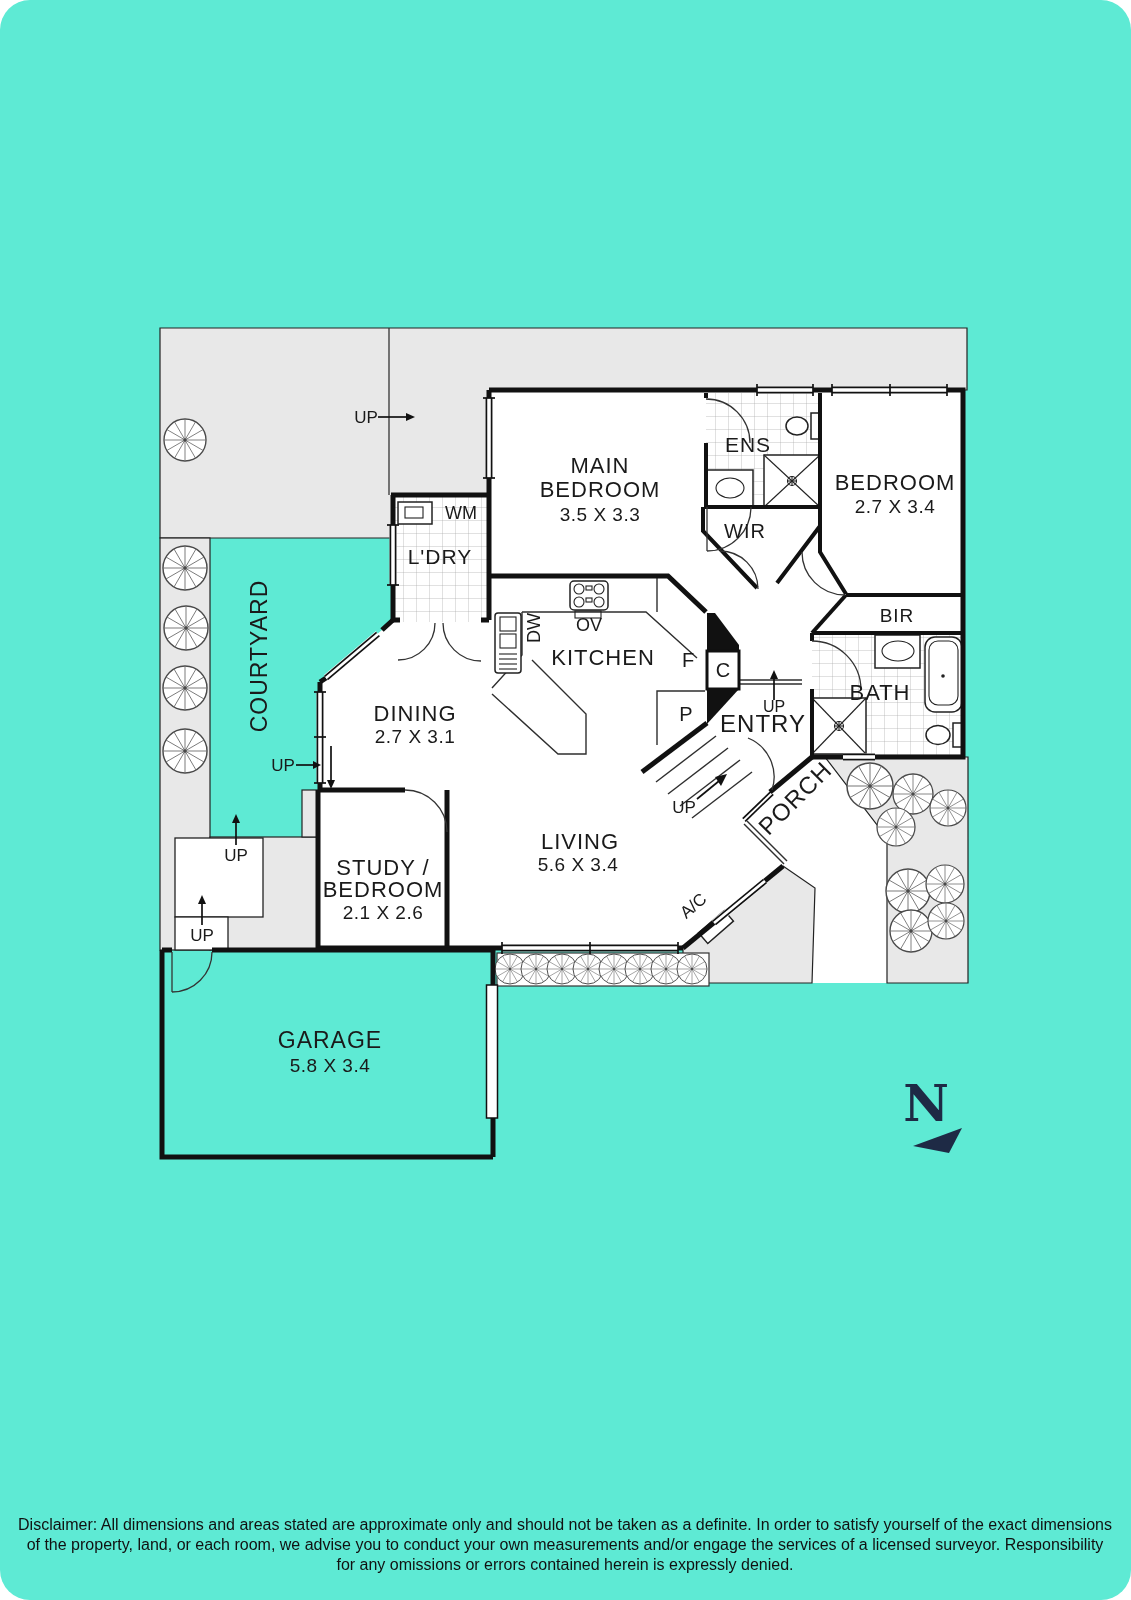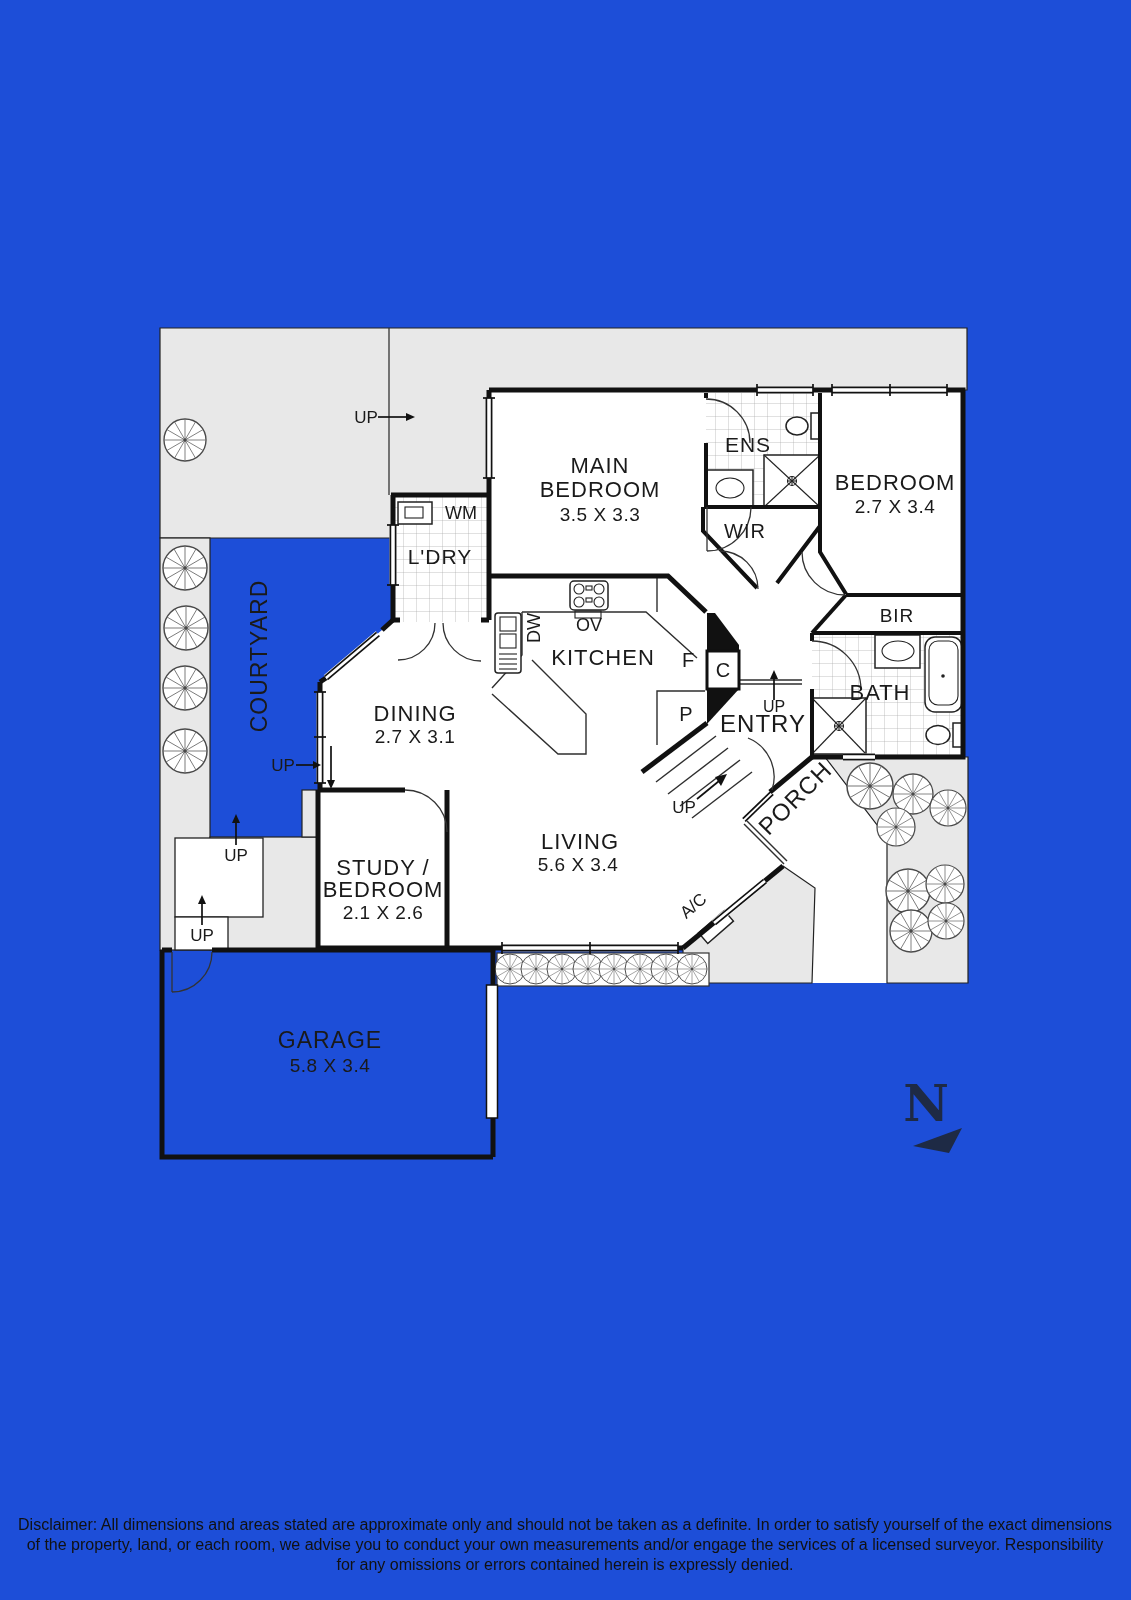--- a/index.html
+++ b/index.html
@@ -1,16 +1,16 @@
 <!DOCTYPE html>
 <html><head>
 <meta charset="utf-8">
 <style>
   html,body{margin:0;padding:0;background:#fff;}
-  .page{position:relative;width:1131px;height:1600px;background:#1d4ed8;overflow:hidden;}
+  .page{position:relative;width:1131px;height:1600px;background:#5eead4;overflow:hidden;border-radius:30px;}
   svg{position:absolute;left:0;top:0;}
   .w5{stroke:#111;stroke-width:5;fill:none;stroke-linecap:butt;}
   .w4{stroke:#111;stroke-width:4;fill:none;}
   .t{stroke:#2e2e2e;stroke-width:1.4;fill:none;}
   .arc{stroke:#333;stroke-width:1.3;fill:none;}
   .winw{stroke:#fff;stroke-width:7;fill:none;}
   .winb{stroke:#111;stroke-width:1.7;fill:none;}
   .fix{stroke:#222;stroke-width:1.5;fill:#fff;}
   .fixt{stroke:#222;stroke-width:1.1;fill:none;}
   .blk{fill:#111;stroke:none;}

